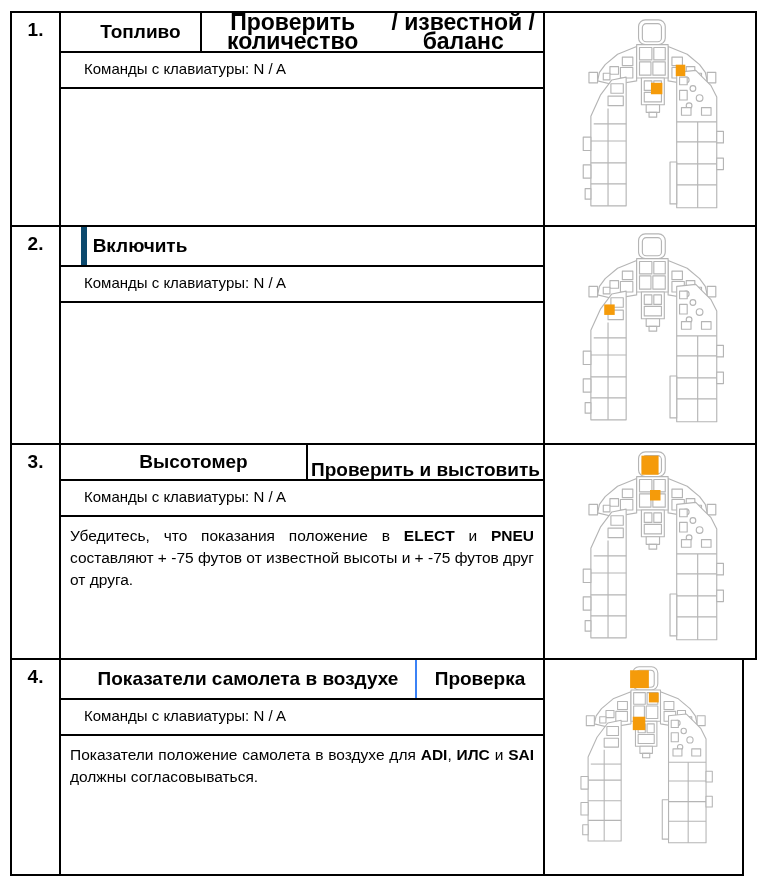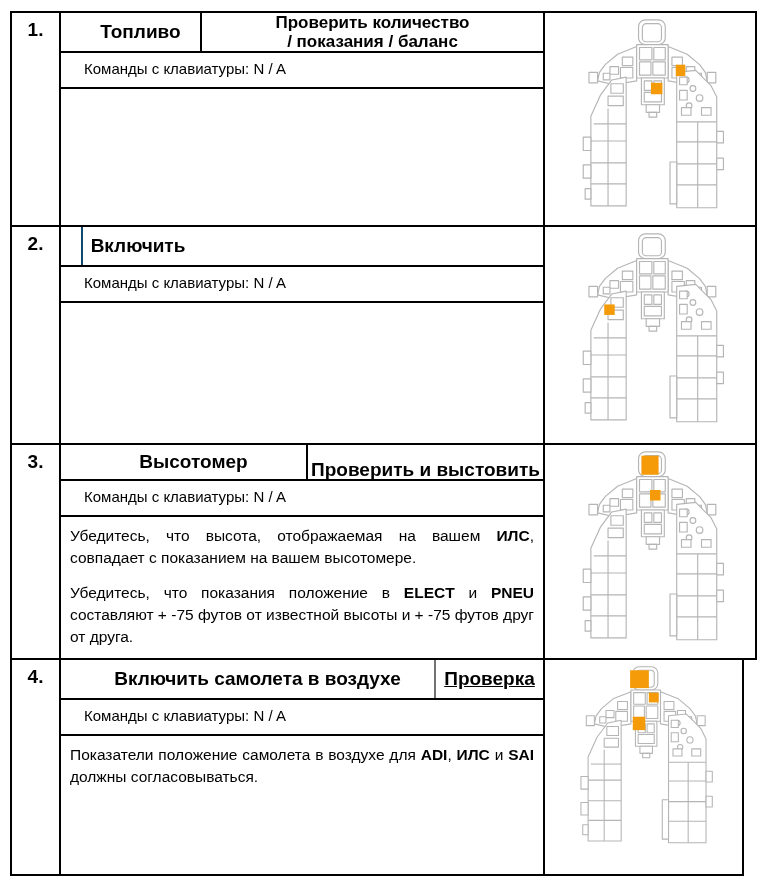--- a/index.html
+++ b/index.html
@@ -38,30 +38,30 @@
   .diagram-cell { flex: 1; padding: 4px 2px 2px 2px; }
   .diagram-cell svg { width: 100%; height: 204px; display: block; }
 
   .header { display: flex; border-bottom: 2px solid #000; align-items: stretch; padding-left: 20px; }
   .h-cell {
     display: flex; align-items: center; justify-content: center;
     font-weight: bold; font-size: 19px; text-align: center; line-height: 1.05;
   }
   .row1 .header { height: 40px; }
   .row1 .title  { width: 121px; border-right: 2px solid #000; }
-  .row1 .action { flex: 1; font-size: 17px; line-height: 19px; flex-direction: column; text-align: center; }
+  .row1 .action { flex: 1; font-size: 23px; line-height: 19px; flex-direction: row; text-align: center; }
   .row2 .header { height: 40px; }
   .row2 .title  { flex: 1; }
-  .row2 .action { width: 112px; border-left: 2px solid #0c4a6e; }
+  .row2 .action { width: 112px; border-left: 6px solid #0c4a6e; }
   .row3 .header { height: 36px; }
   .row3 .title  { width: 227px; border-right: 2px solid #000; }
   .row3 .action { flex: 1; margin-top: 16px; }
   .row4 .header { height: 40px; }
   .row4 .title  { flex: 1; }
-  .row4 .action { width: 109px; border-left: 2px solid #737373; text-decoration: underline; }
+  .row4 .action { width: 128px; border-left: 2px solid #3b82f6; }
 
   .commands {
     border-bottom: 2px solid #000;
     font-size: 15px;
     padding: 7px 6px 10px 23px;
   }
   .notes {
     font-size: 15.5px;
     padding: 8px 9px 0 9px;
     text-align: justify;
@@ -142,21 +142,21 @@
 
 <div class="page">
 
   <section class="row row1">
     <div class="num-cell">1.</div>
     <div class="main-cell">
       <div class="header">
         <div class="h-cell title">Топливо</div>
         <div class="h-cell action">
           <span>Проверить количество</span>
-          <span>/ показания / баланс</span>
+          <span>/ известной / баланс</span>
         </div>
       </div>
       <div class="commands">Команды с клавиатуры: N / A</div>
     </div>
     <div class="diagram-cell">
       <svg viewBox="0 0 216 212" preserveAspectRatio="xMidYMin meet">
         <use href="#cockpit-base"></use>
         <g>
             <rect x="135" y="50" width="10" height="12" fill="#F59B0A" stroke="none"></rect>
             <rect x="109" y="69" width="12" height="12" fill="#F59B0A" stroke="none"></rect>
@@ -185,40 +185,39 @@
 
   <section class="row row3">
     <div class="num-cell">3.</div>
     <div class="main-cell">
       <div class="header">
         <div class="h-cell title">Высотомер</div>
         <div class="h-cell action">Проверить и выстовить</div>
       </div>
       <div class="commands">Команды с клавиатуры: N / A</div>
       <div class="notes">
-        <p><span>Убедитесь, что высота, отображаемая на вашем </span><b>ИЛС</b><span>, совпадает с показанием на вашем высотомере.</span></p>
         <p><span>Убедитесь, что показания положение в </span><b>ELECT</b><span> и </span><b>PNEU</b><span> составляют + -75 футов от известной высоты и + -75 футов друг от друга.</span></p>
       </div>
     </div>
     <div class="diagram-cell">
       <svg viewBox="0 0 216 212" preserveAspectRatio="xMidYMin meet">
         <use href="#cockpit-base"></use>
         <g>
             <rect x="99" y="7" width="18" height="20" fill="#F59B0A" stroke="none"></rect>
             <rect x="108" y="43" width="11" height="11" fill="#F59B0A" stroke="none"></rect>
           </g>
       </svg>
     </div>
   </section>
 
   <section class="row row4">
     <div class="num-cell">4.</div>
     <div class="main-cell">
       <div class="header">
-        <div class="h-cell title">Включить самолета в воздухе</div>
+        <div class="h-cell title">Показатели самолета в воздухе</div>
         <div class="h-cell action">Проверка</div>
       </div>
       <div class="commands">Команды с клавиатуры: N / A</div>
       <div class="notes">
         <p><span>Показатели положение самолета в воздухе для </span><b>ADI</b><span>, </span><b>ИЛС</b><span> и </span><b>SAI</b><span> должны согласовываться.</span></p>
       </div>
     </div>
     <div class="diagram-cell">
       <svg viewBox="0 0 216 212" preserveAspectRatio="xMidYMin meet">
         <use href="#cockpit-base"></use>

